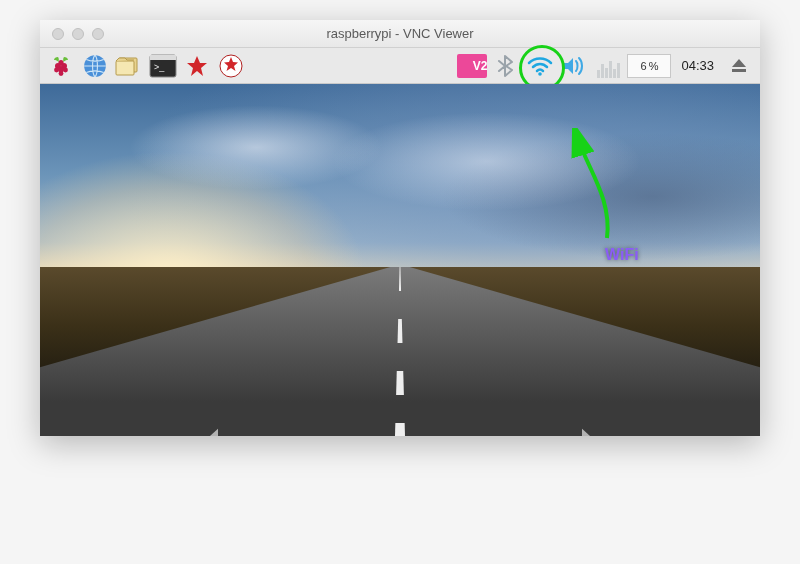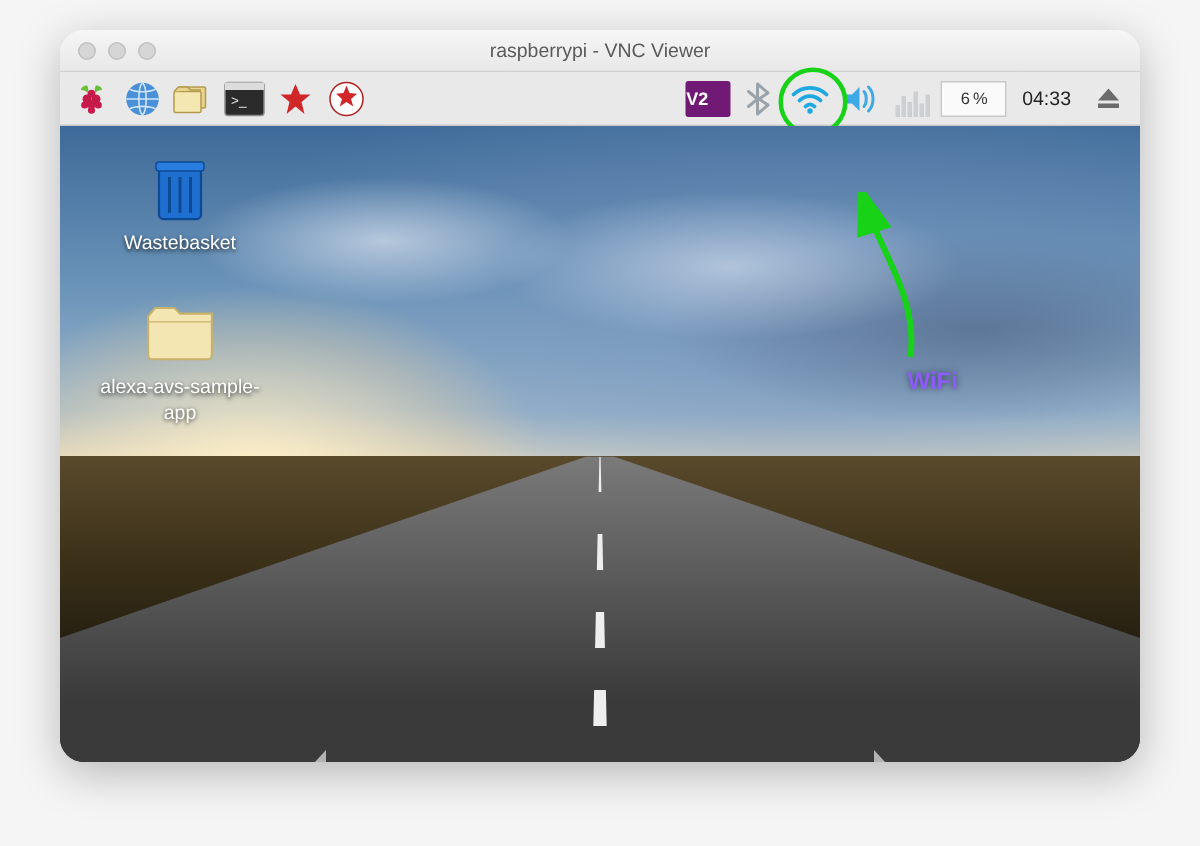--- a/index.html
+++ b/index.html
@@ -3,23 +3,23 @@
 <meta charset="utf-8">
 <style>
   * { box-sizing: border-box; margin: 0; padding: 0; }
   body {
     font-family: -apple-system, "Helvetica Neue", Arial, sans-serif;
     background: #f5f5f5;
     width: 800px; height: 564px; overflow: hidden; position: relative;
   }
   .mac-window {
     position: absolute; left: 40px; top: 20px;
-    width: 720px; height: 488px;
+    width: 720px; height: 416px;
     background: #fff;
-    border-radius: 16px;
+    border-radius: 0;
     box-shadow: 0 8px 30px rgba(0,0,0,0.25);
     overflow: hidden;
     display: flex; flex-direction: column;
   }
   .mac-titlebar {
     height: 28px; background: linear-gradient(#f6f6f6,#e8e8e8);
     display: flex; align-items: center; position: relative;
     border-bottom: 1px solid #d0d0d0;
   }
   .traffic-lights { display: flex; gap: 8px; padding-left: 12px; }
@@ -34,22 +34,22 @@
     display: flex; align-items: center; padding: 0 6px;
     gap: 4px;
   }
   .rpi-panel .spacer { flex: 1; }
   .panel-btn {
     width: 30px; height: 30px; display: flex; align-items:center; justify-content:center;
     border-radius: 3px;
   }
 
   .vnc-chip {
-    width: 30px; height: 24px; background: #701a75; color:#fff; font-weight:700;
-    font-size: 12px; display:flex; align-items:center; justify-content:flex-start;
+    width: 30px; height: 24px; background: #ec4899; color:#fff; font-weight:700;
+    font-size: 12px; display:flex; align-items:center; justify-content:flex-end;
     border-radius:2px;
   }
 
   .cpu-box {
     width: 44px; height: 24px; background:#fafafa; border:1px solid #c8c8c8;
     display:flex; align-items:center; justify-content:center;
     font-size: 11px; color:#333;
     gap:2px;
   }
   .graph {
@@ -268,46 +268,20 @@
 
   </div>
 
   <div class="desktop">
     <div class="sky"></div>
     <div class="clouds"></div>
     <div class="hills"></div>
     <div class="ground"></div>
     <div class="road"></div>
 
-    <div class="desktop-icons">
-
-      <div class="dicon">
-        <div class="glyph">
-          <svg width="44" height="48" viewBox="0 0 44 48">
-              <rect x="8" y="10" width="28" height="34" rx="3" fill="#1f6fd1" stroke="#0c4a94" stroke-width="1.5"></rect>
-              <rect x="6" y="6" width="32" height="6" rx="2" fill="#2a7de0" stroke="#0c4a94"></rect>
-              <line x1="15" y1="16" x2="15" y2="40" stroke="#0c4a94" stroke-width="2"></line>
-              <line x1="22" y1="16" x2="22" y2="40" stroke="#0c4a94" stroke-width="2"></line>
-              <line x1="29" y1="16" x2="29" y2="40" stroke="#0c4a94" stroke-width="2"></line>
-            </svg>
-        </div>
-        <span>Wastebasket</span>
-      </div>
-
-      <div class="dicon">
-        <div class="glyph">
-          <svg width="52" height="44" viewBox="0 0 52 44">
-              <path d="M3 10l5-6h14l4 4h23v30a3 3 0 0 1-3 3H6a3 3 0 0 1-3-3z" fill="#f3e6b3" stroke="#c8b26b" stroke-width="1.5"></path>
-              <path d="M3 14h46" stroke="#c8b26b"></path>
-            </svg>
-        </div>
-        <span>alexa-avs-sample-app</span>
-      </div>
-
-    </div>
 
     <svg class="anno-arrow" viewBox="0 0 60 120">
       <defs>
         <marker id="ah" markerWidth="10" markerHeight="10" refX="5" refY="3" orient="auto">
           <path d="M0,0 L0,6 L9,3 z" fill="#17d217"></path>
         </marker>
       </defs>
       <path d="M40 110 C 45 70, 20 40, 10 8" stroke="#17d217" stroke-width="4" fill="none" marker-end="url(#ah)"></path>
     </svg>
     <div class="anno-label">WiFi</div>

